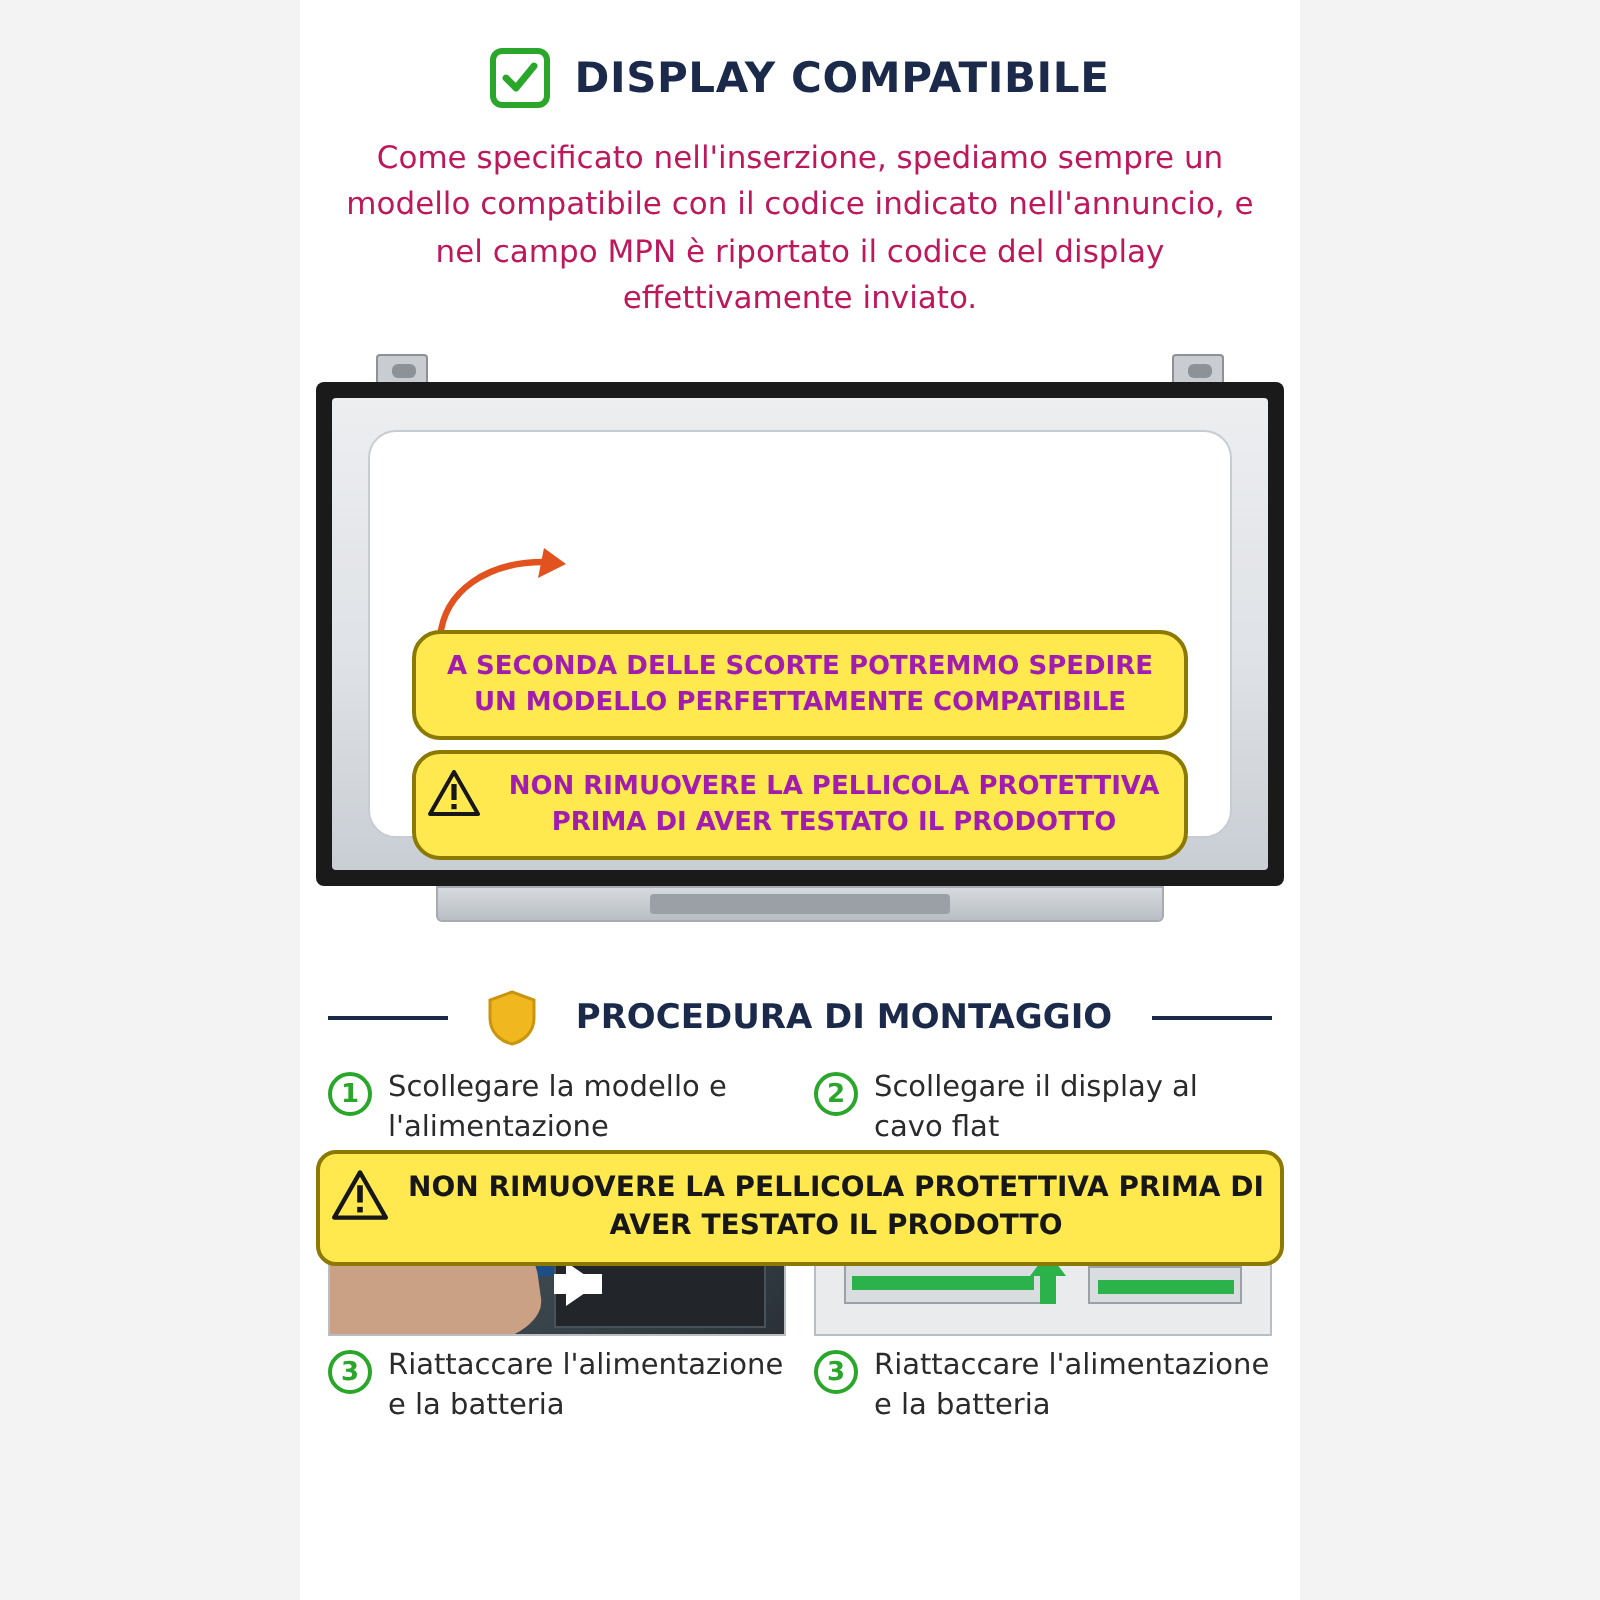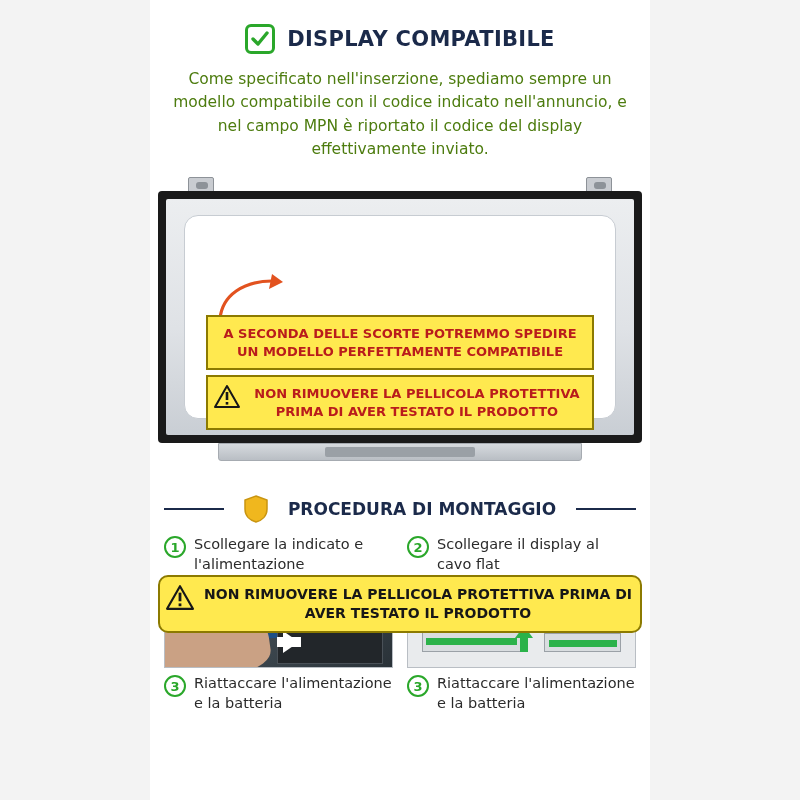--- a/index.html
+++ b/index.html
@@ -62,21 +62,21 @@
     font-size: 21px;
     font-weight: bold;
     color: #1b2a4a;
     letter-spacing: 0.3px;
   }
   .intro {
     margin: 14px 14px 0 14px;
     text-align: center;
     font-size: 15.5px;
     line-height: 1.5;
-    color: #4d7c0f;
+    color: #be185d;
   }
 
   
   .panel-wrap {
     position: relative;
     margin: 16px 8px 0 8px;
     height: 300px;
   }
   .bracket {
     position: absolute;
@@ -138,24 +138,24 @@
     top: 74px;
     width: 70px;
     height: 48px;
   }
   .yellow-box {
     position: absolute;
     left: 40px;
     right: 40px;
     background: #ffe94f;
     border: 2px solid #8c7a00;
-    border-radius: 0;
+    border-radius: 14px;
     box-sizing: border-box;
     text-align: center;
-    color: #b91c1c;
+    color: #a21caf;
     font-weight: bold;
     font-size: 13px;
     line-height: 1.35;
     padding: 8px 6px;
   }
   .yellow-box.one { top: 116px; }
   .yellow-box.two { top: 176px; }
   .warn-row {
     display: flex;
     justify-content: center;
@@ -445,21 +445,21 @@
       </svg>
       <span class="proc-title">PROCEDURA DI MONTAGGIO</span>
       <span class="proc-line"></span>
     </div>
 
     <div class="steps-grid">
 
       <div>
         <div class="step">
           <span class="step-num">1</span>
-          <span class="step-text">Scollegare la indicato e l'alimentazione</span>
+          <span class="step-text">Scollegare la modello e l'alimentazione</span>
         </div>
         <div class="photo a">
           <div class="pcb"></div>
           <div class="battery"></div>
           <div class="hand"></div>
           <div class="tool"></div>
           <div class="white-arrow"></div>
         </div>
       </div>
 

